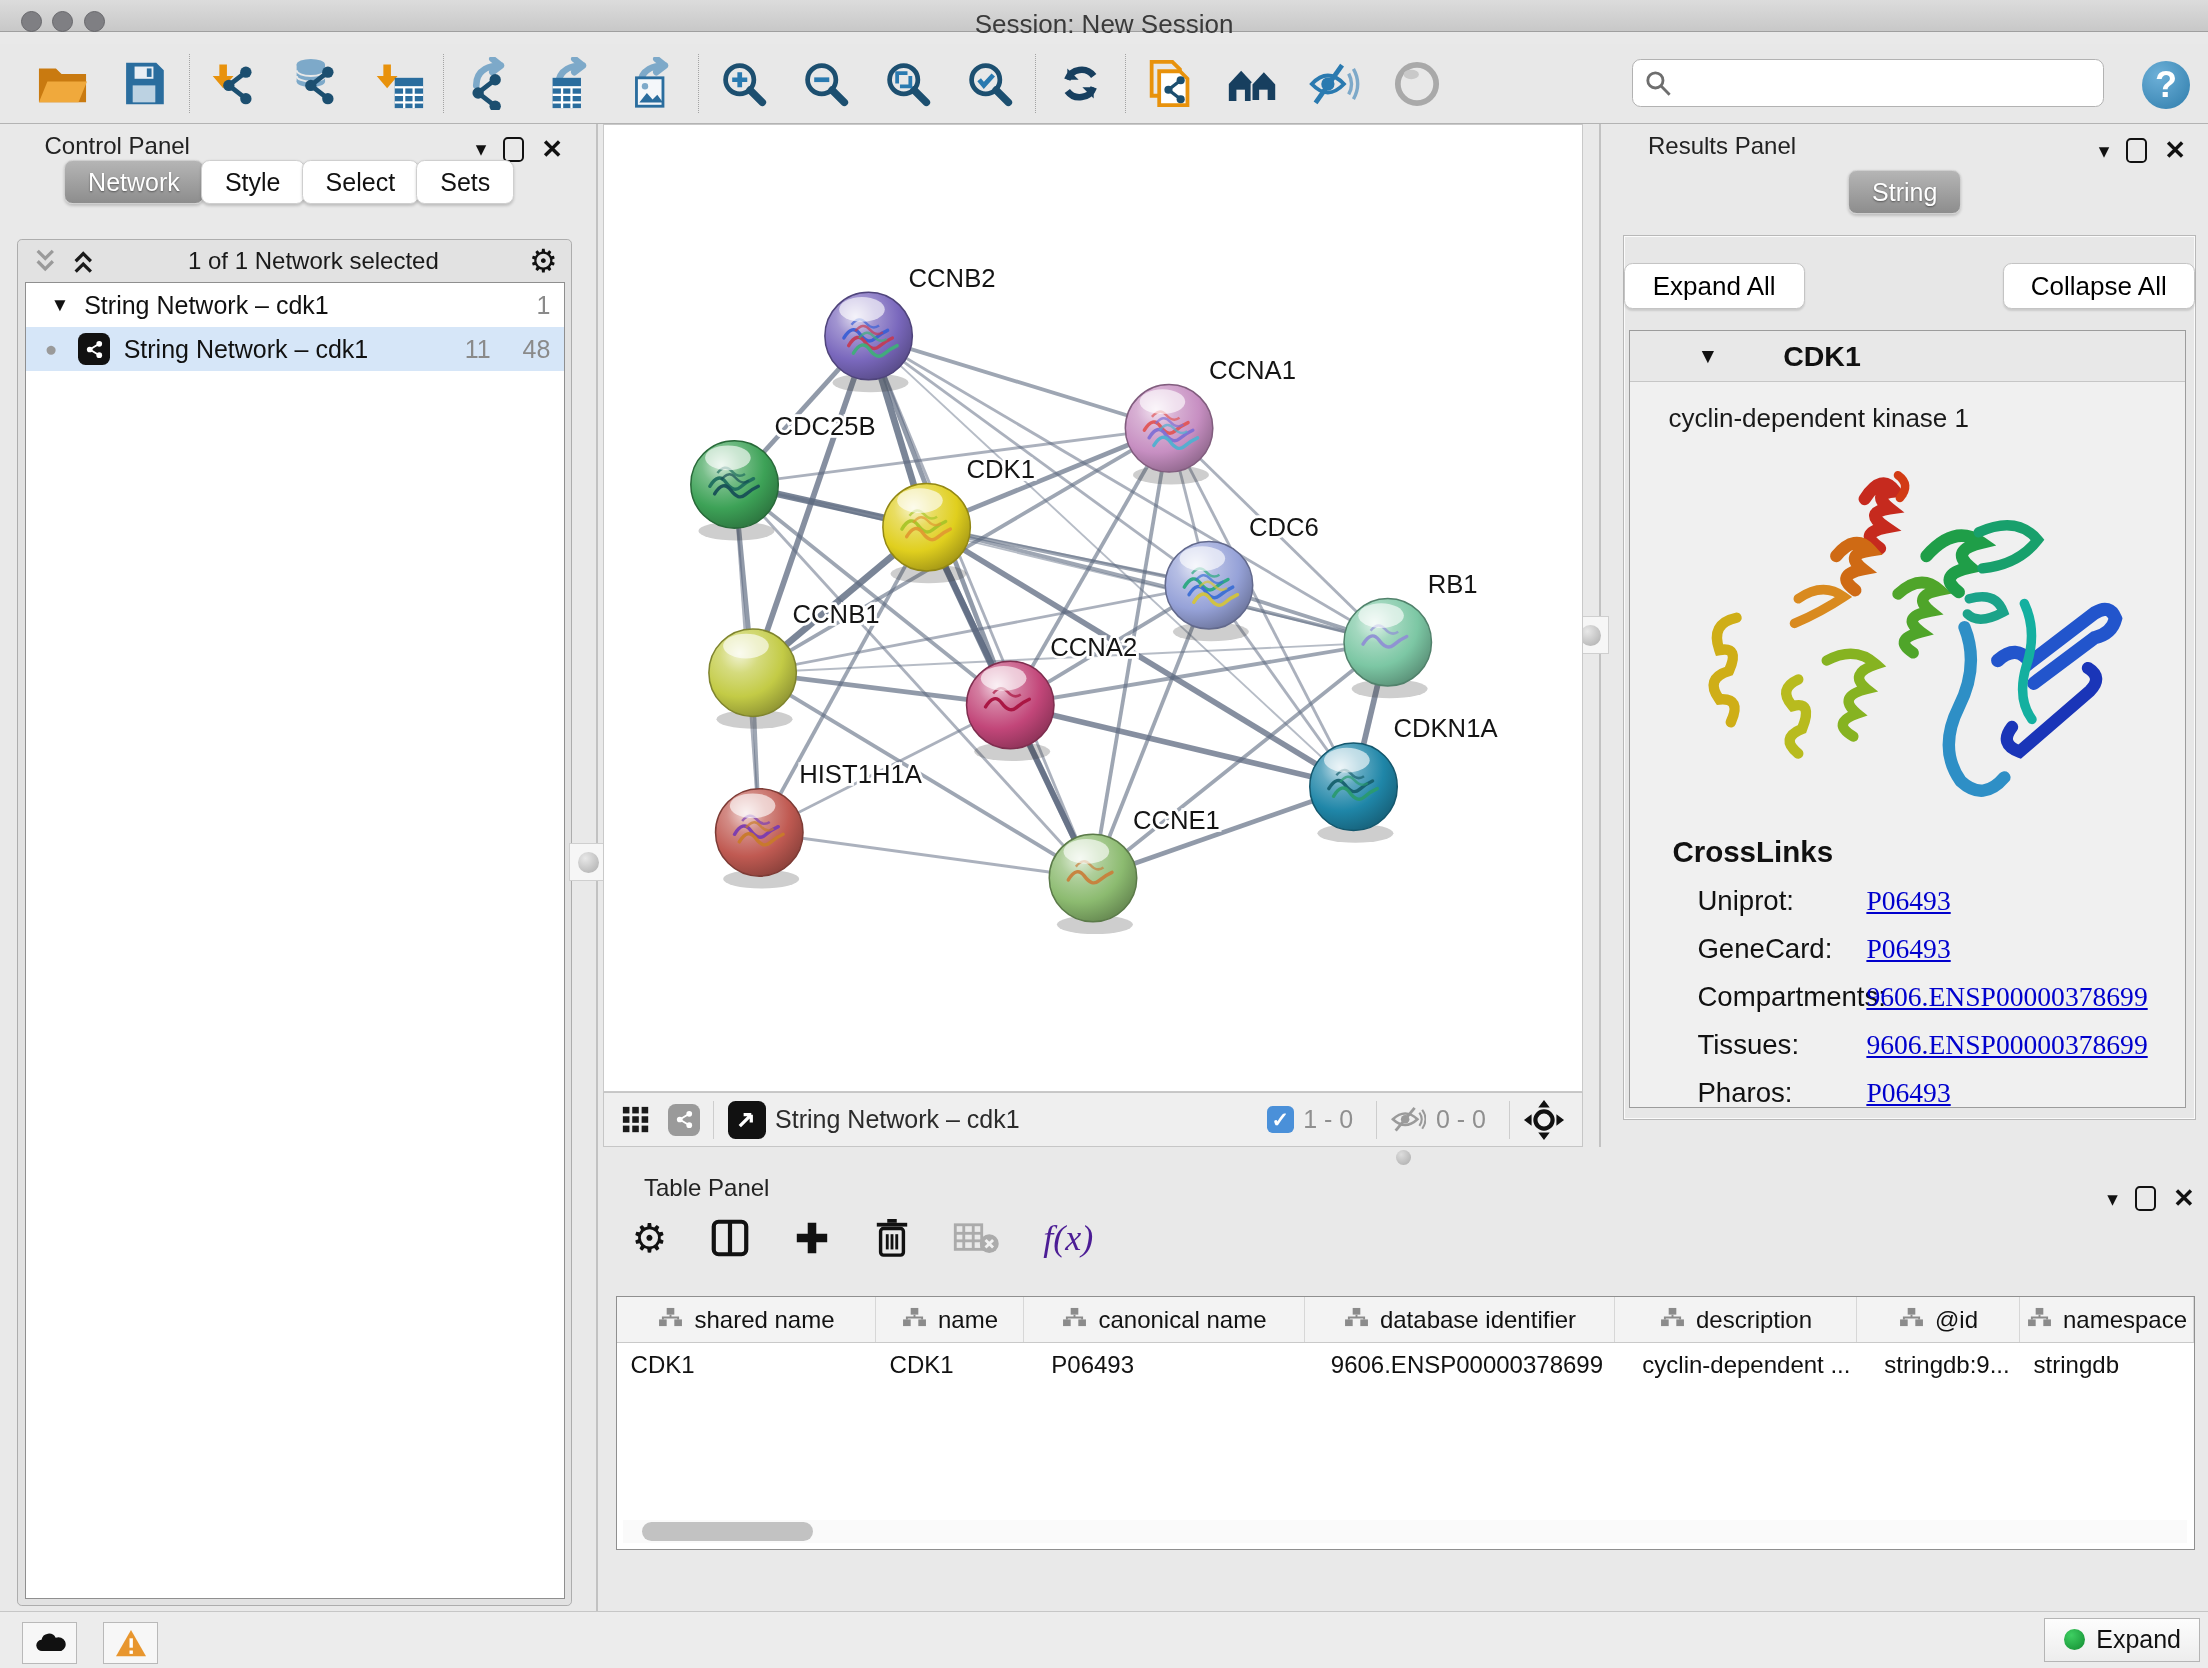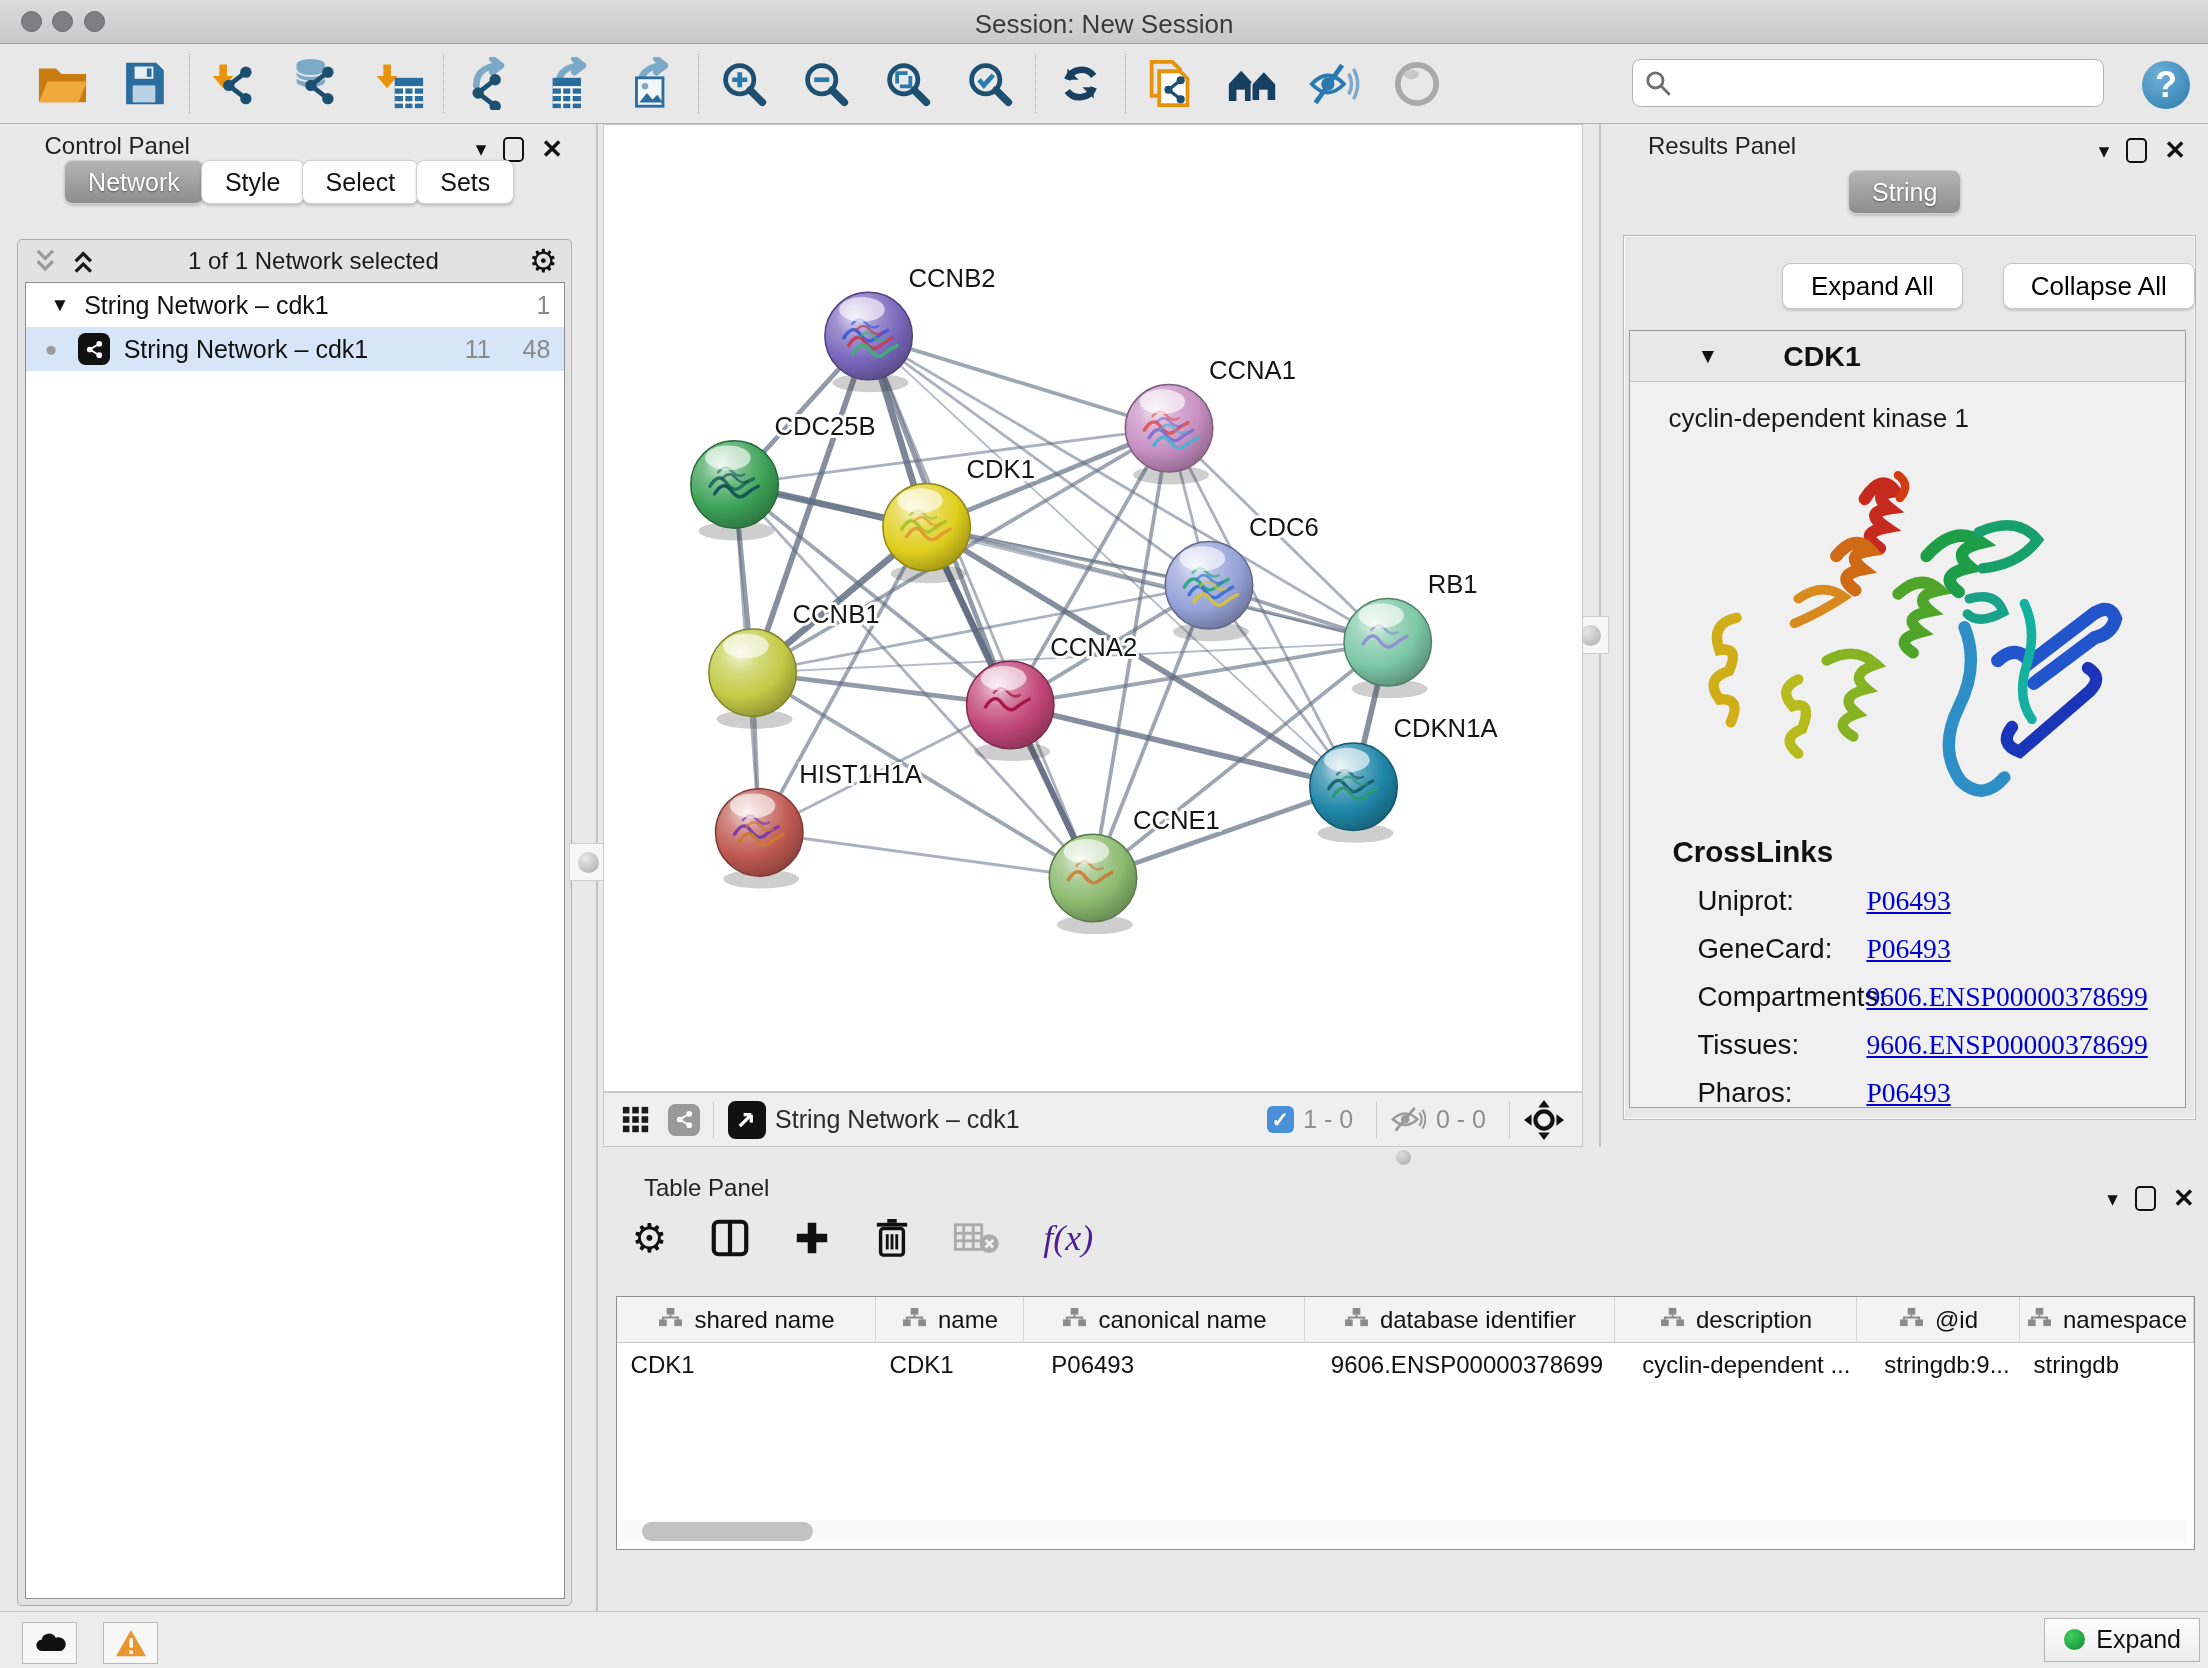--- a/index.html
+++ b/index.html
@@ -1,20 +1,20 @@
 <!DOCTYPE html>
 <html style="font-size:15px"><head>
 <meta charset="utf-8">
 <style>
   html,body{margin:0;padding:0;background:#d0d0d0;}
   *{box-sizing:border-box;font-family:"Liberation Sans",sans-serif;}
   .app{position:relative;width:2208px;height:1668px;background:#e9e9e9;overflow:hidden;}
 
   
-  .titlebar{position:absolute;left:0;top:0;width:2208px;height:44px;
+  .titlebar{position:absolute;left:0;top:0;width:2208px;height:32px;
     background:linear-gradient(#dcdcdc,#c8c8c8);border-bottom:1px solid #9f9f9f;}
   .tl-dot{position:absolute;top:11.4px;width:21px;height:21px;border-radius:50%;
     background:#7f7f83;border:1px solid #67676b;}
   .win-title{position:absolute;left:0;right:0;top:8.6px;text-align:center;
     font-size:26px;color:#3a3a3a;}
 
   
   .toolbar{position:absolute;left:0;top:44px;width:2208px;height:80px;background:#e8e8e8;
     border-bottom:1px solid #b3b3b3;display:flex;align-items:center;padding-left:21px;}
   .tb-btn{width:82px;height:70px;display:flex;align-items:center;justify-content:center;}
@@ -75,21 +75,21 @@
   .checkbox{width:27px;height:27px;border-radius:5.7px;background:#4a90d9;color:#fff;font-size:21px;
     display:flex;align-items:center;justify-content:center;font-weight:bold;}
 
   
   .results-panel{position:absolute;left:1617px;top:124px;width:592px;height:1023px;background:#e9e9e9;}
   .rp-head{position:absolute;left:15px;top:7.6px;}
   .rp-ctrls{position:absolute;right:23px;top:11.4px;}
   .rp-tab{position:absolute;left:234px;top:46px;}
   .rp-box{position:absolute;left:5.7px;top:111px;width:573px;height:885px;background:#e7e7e7;
     border:1.9px solid #b8b8b8;box-shadow:inset 0 0 0 1px #fbfbfb;}
-  .rp-buttons{position:absolute;left:0;top:27px;width:100%;display:flex;justify-content:flex-end;gap:40px;}
+  .rp-buttons{position:absolute;left:0;top:27px;width:100%;display:flex;justify-content:space-between;gap:40px;}
   .rp-btn{min-width:181px;height:46px;background:#fff;border:1px solid #c4c4c4;border-radius:8.6px;
     font-size:26px;display:flex;align-items:center;justify-content:center;padding:0 27px;
     box-shadow:0 1.9px 1.9px rgba(0,0,0,.12);}
   .rp-inner{position:absolute;left:5.7px;top:94px;width:557px;height:778px;background:#f0f0f0;
     border:1.9px solid #9c9c9c;}
   .gene-head{height:51px;background:#e8e8e8;border-bottom:1.9px solid #c6c6c6;display:flex;
     align-items:center;}
   .gene-head .tri{margin-left:67px;font-size:21px;color:#111;}
   .gene-head .g{margin-left:65px;font-size:28.5px;font-weight:bold;color:#111;}
   .gene-desc{font-size:26px;color:#1a1a1a;margin:21px 0 0 38px;}

